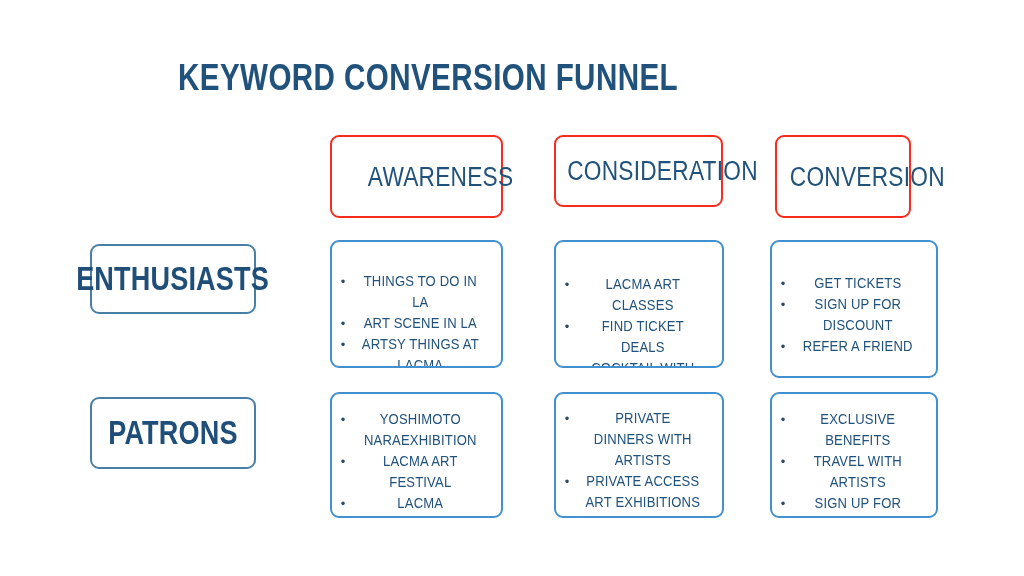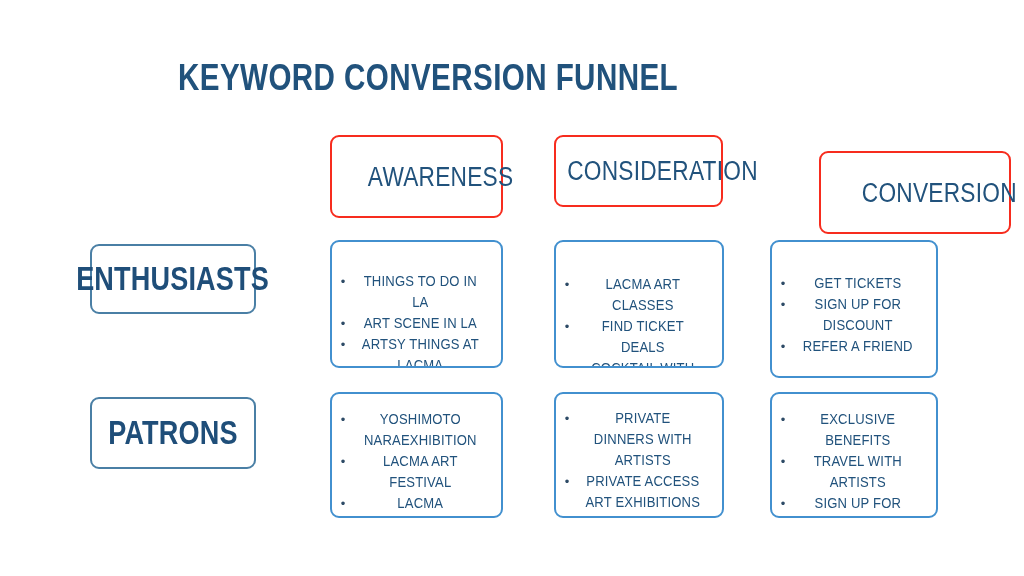--- a/index.html
+++ b/index.html
@@ -55,21 +55,21 @@
     line-height: 30px;
     font-weight: normal;
     color: #21527c;
     letter-spacing: 0.3px;
     transform: scaleX(0.84);
     white-space: nowrap;
   }
 
   #stage-0 { left: 330px; top: 135px; width: 173px; height: 83px; }
   #stage-1 { left: 554px; top: 135px; width: 169px; height: 72px; }
-  #stage-2 { left: 775px; top: 151px; width: 192px; height: 83px; margin-left: 44px; }
+  #stage-2 { left: 775px; top: 135px; width: 136px; height: 83px; }
 
   
   .audience-box {
     position: absolute;
     box-sizing: border-box;
     background: #ffffff;
     border: 2px solid #4a7fa5;
     border-radius: 9px;
     display: flex;
     align-items: center;

